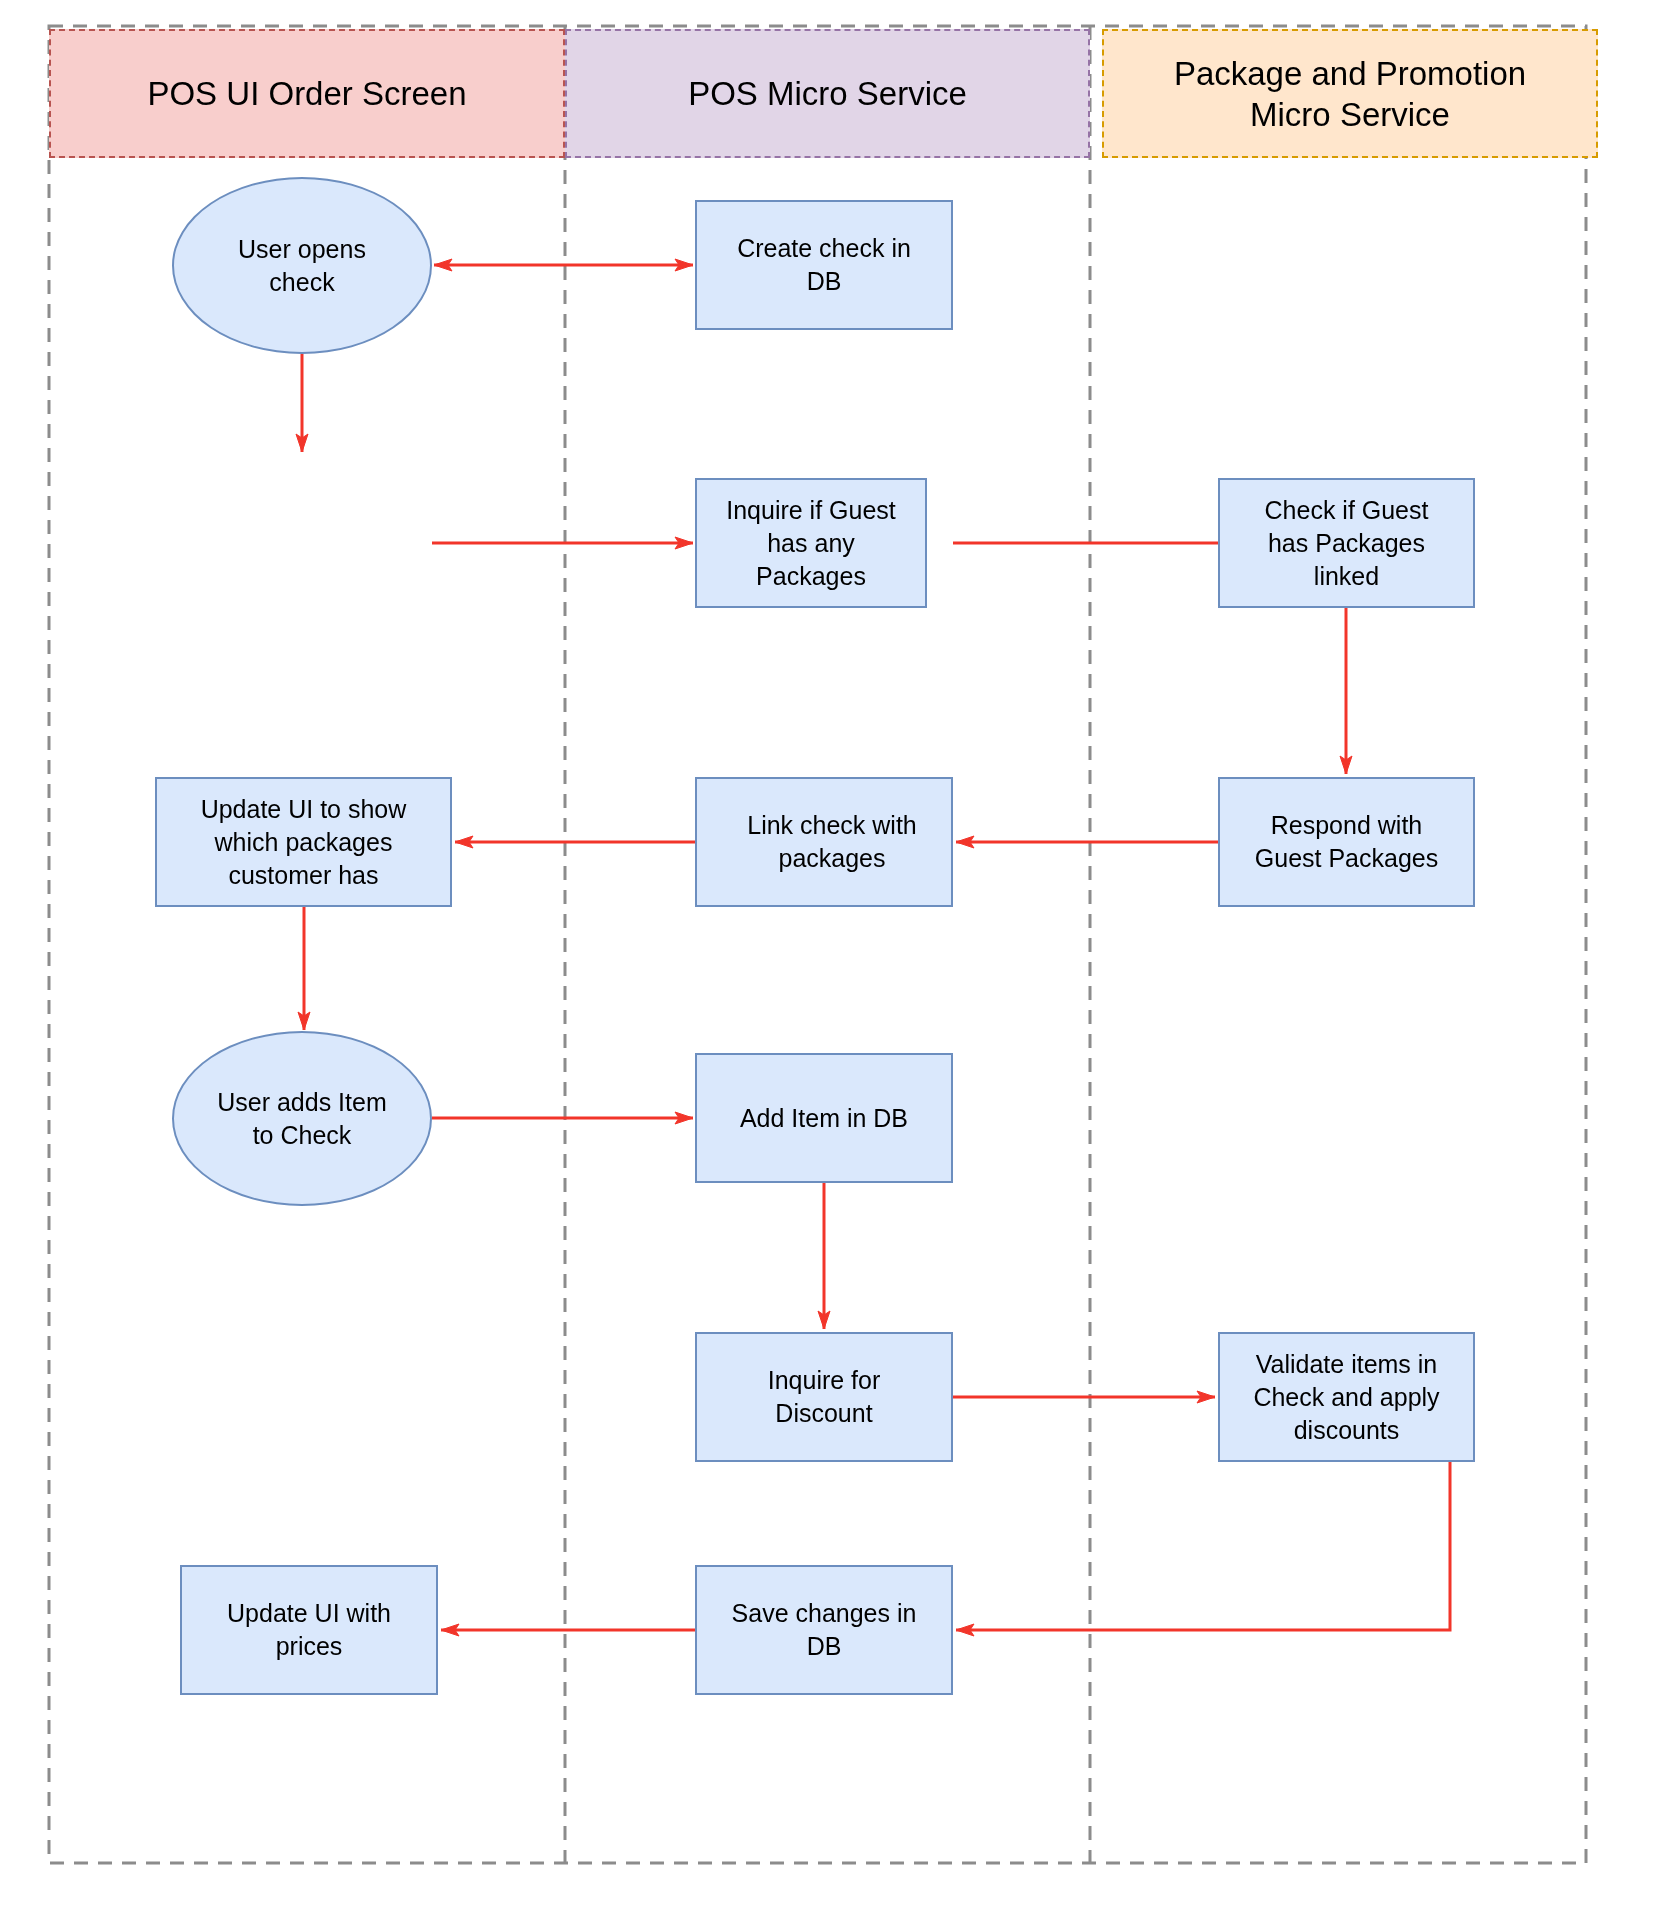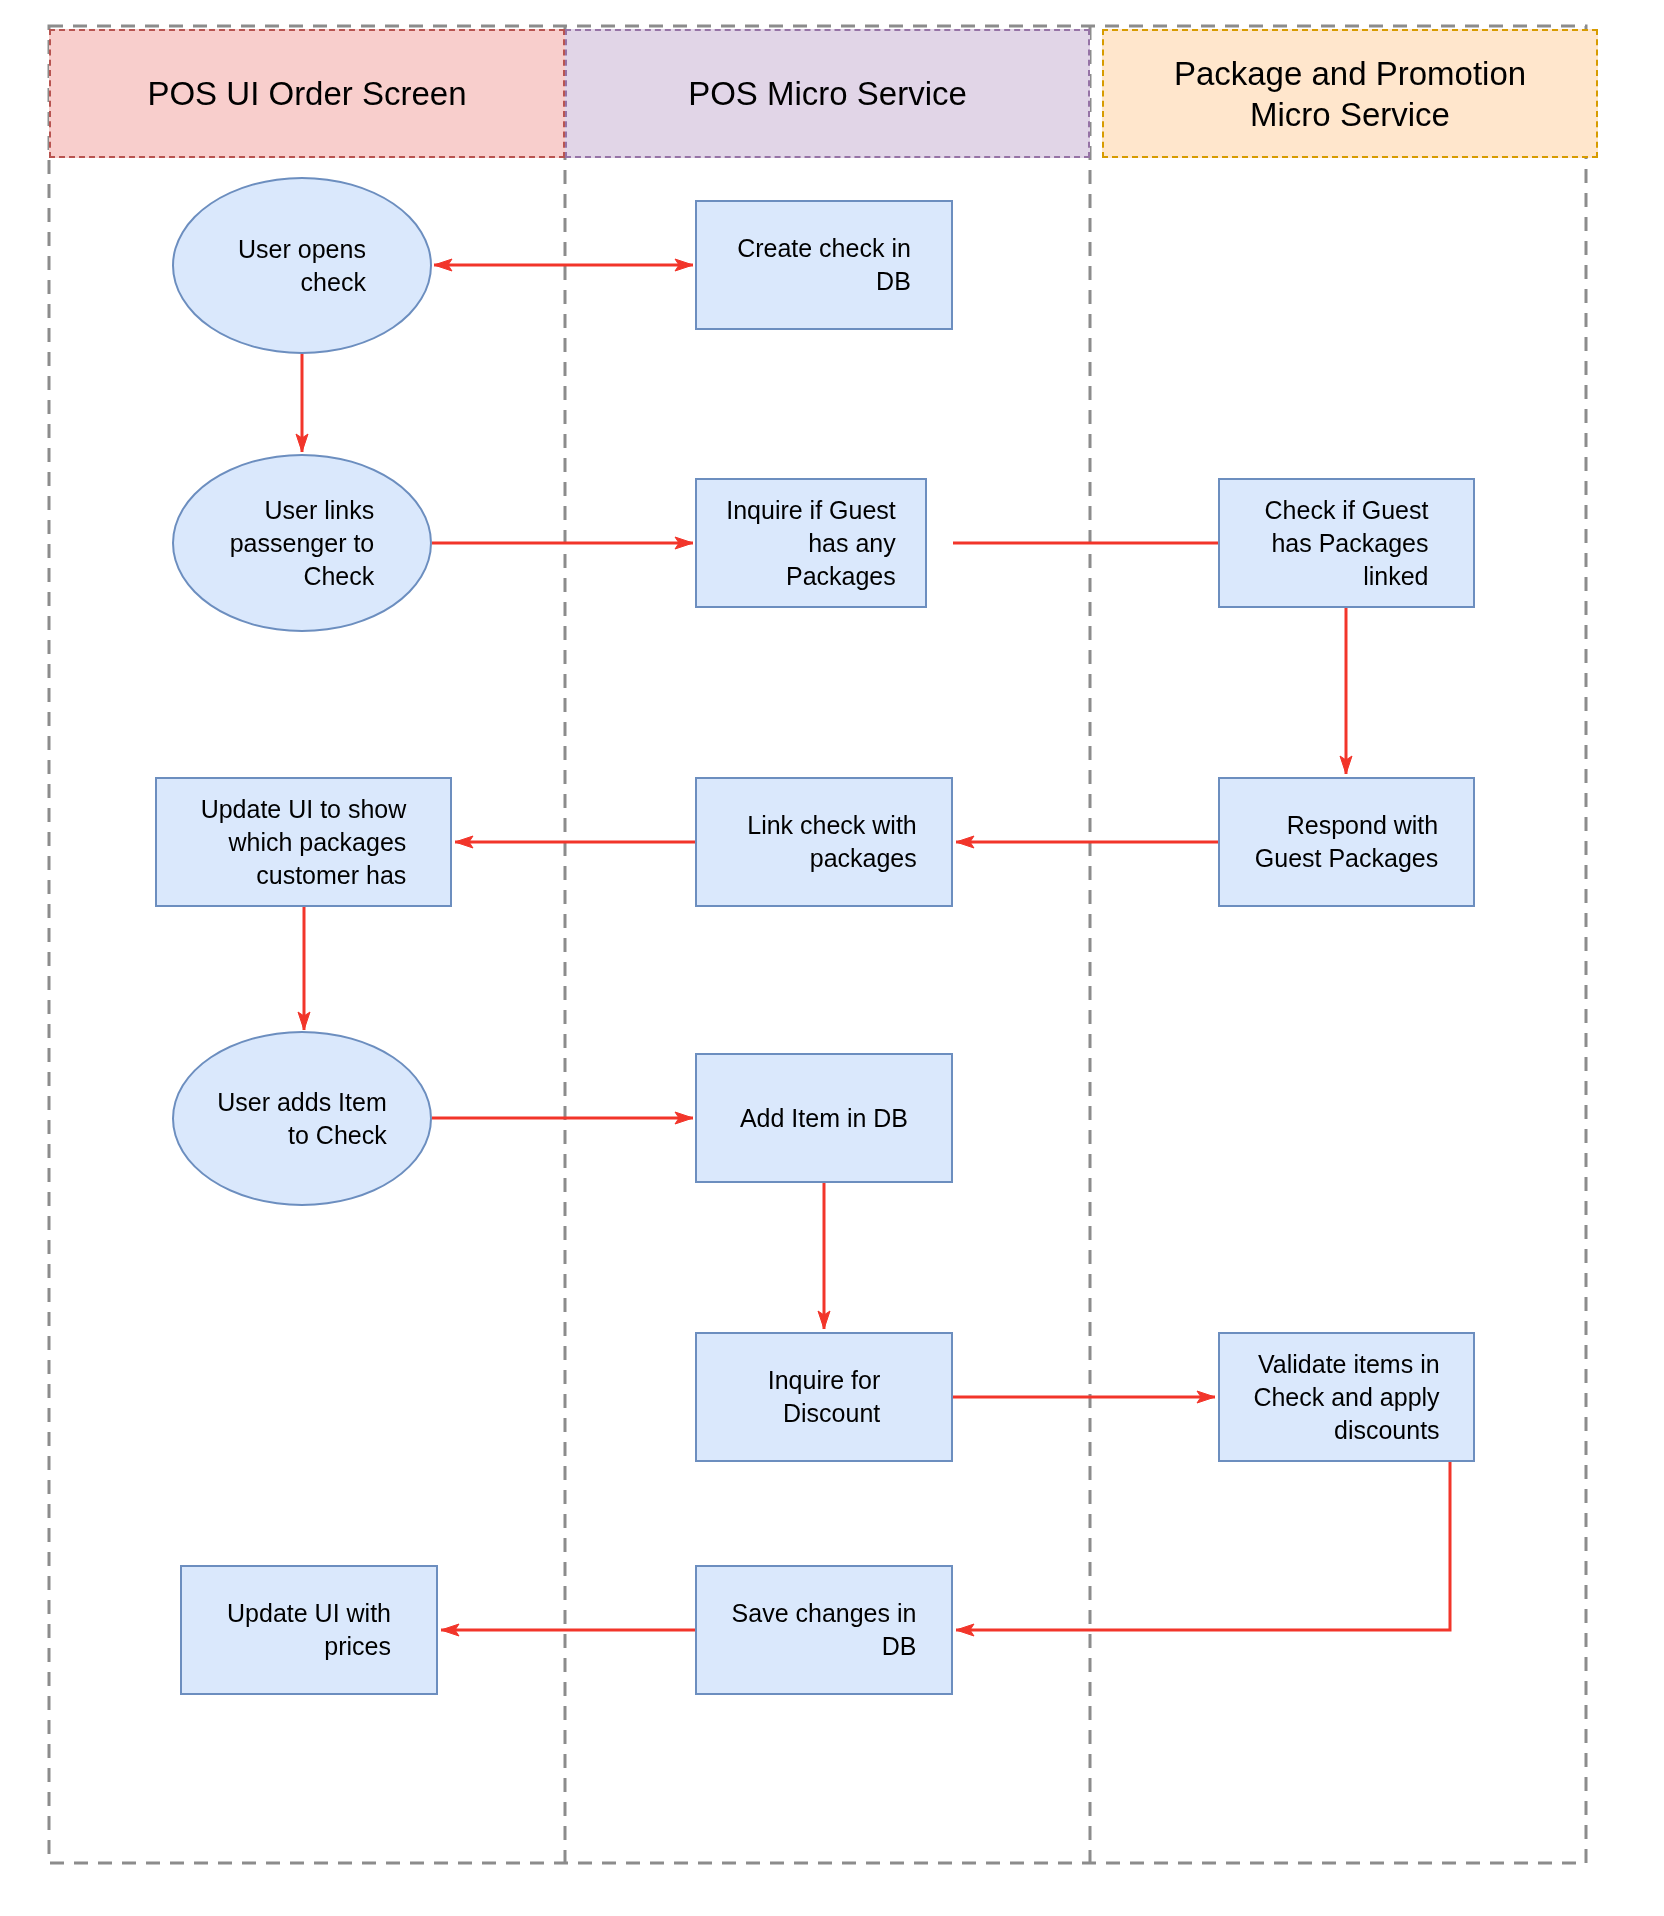--- a/index.html
+++ b/index.html
@@ -25,21 +25,21 @@
   #lane-header-2{left:565px;top:29px;width:525px;height:129px;
     background:var(--c-lane2_fill);border:2px dashed var(--c-lane2_stroke);text-align:right;}
   #lane-header-3{left:1090px;top:29px;width:496px;height:129px;
     background:var(--c-lane3_fill);border:2px dashed var(--c-lane3_stroke);margin-left:12px;}
   .node{
     position:absolute;
     box-sizing:border-box;
     background:var(--c-node_fill);
     border:2px solid var(--c-node_stroke);
     display:flex;align-items:center;justify-content:center;
-    text-align:right;
+    text-align:center;
     font-size:25px;line-height:33px;color:#000;
     white-space:pre-line;
     z-index:1;
   }
   .node.ellipse{border-radius:50%;}
 </style>
 </head>
 <body>
 
 <div id="canvas">
@@ -70,23 +70,20 @@
     <line x1="695" y1="1630" x2="441" y2="1630" stroke="var(--c-arrow)" stroke-width="3" marker-end="url(#ah)"></line>
   </svg>
 
   <div class="lane-header" id="lane-header-1">POS UI Order Screen</div>
   <div class="lane-header" id="lane-header-2">POS Micro Service</div>
   <div class="lane-header" id="lane-header-3">Package and Promotion
 Micro Service</div>
 
   <div class="node ellipse" style="left:172px;top:177px;width:260px;height:177px;">User opens
 check</div>
-  <div class="node ellipse" style="left:172px;top:454px;width:260px;height:178px;">User links
-passenger to
-Check</div>
   <div class="node" style="left:155px;top:777px;width:297px;height:130px;">Update UI to show
 which packages
 customer has</div>
   <div class="node ellipse" style="left:172px;top:1031px;width:260px;height:175px;">User adds Item
 to Check</div>
   <div class="node" style="left:180px;top:1565px;width:258px;height:130px;">Update UI with
 prices</div>
 
   <div class="node" style="left:695px;top:200px;width:258px;height:130px;">Create check in
 DB</div>

